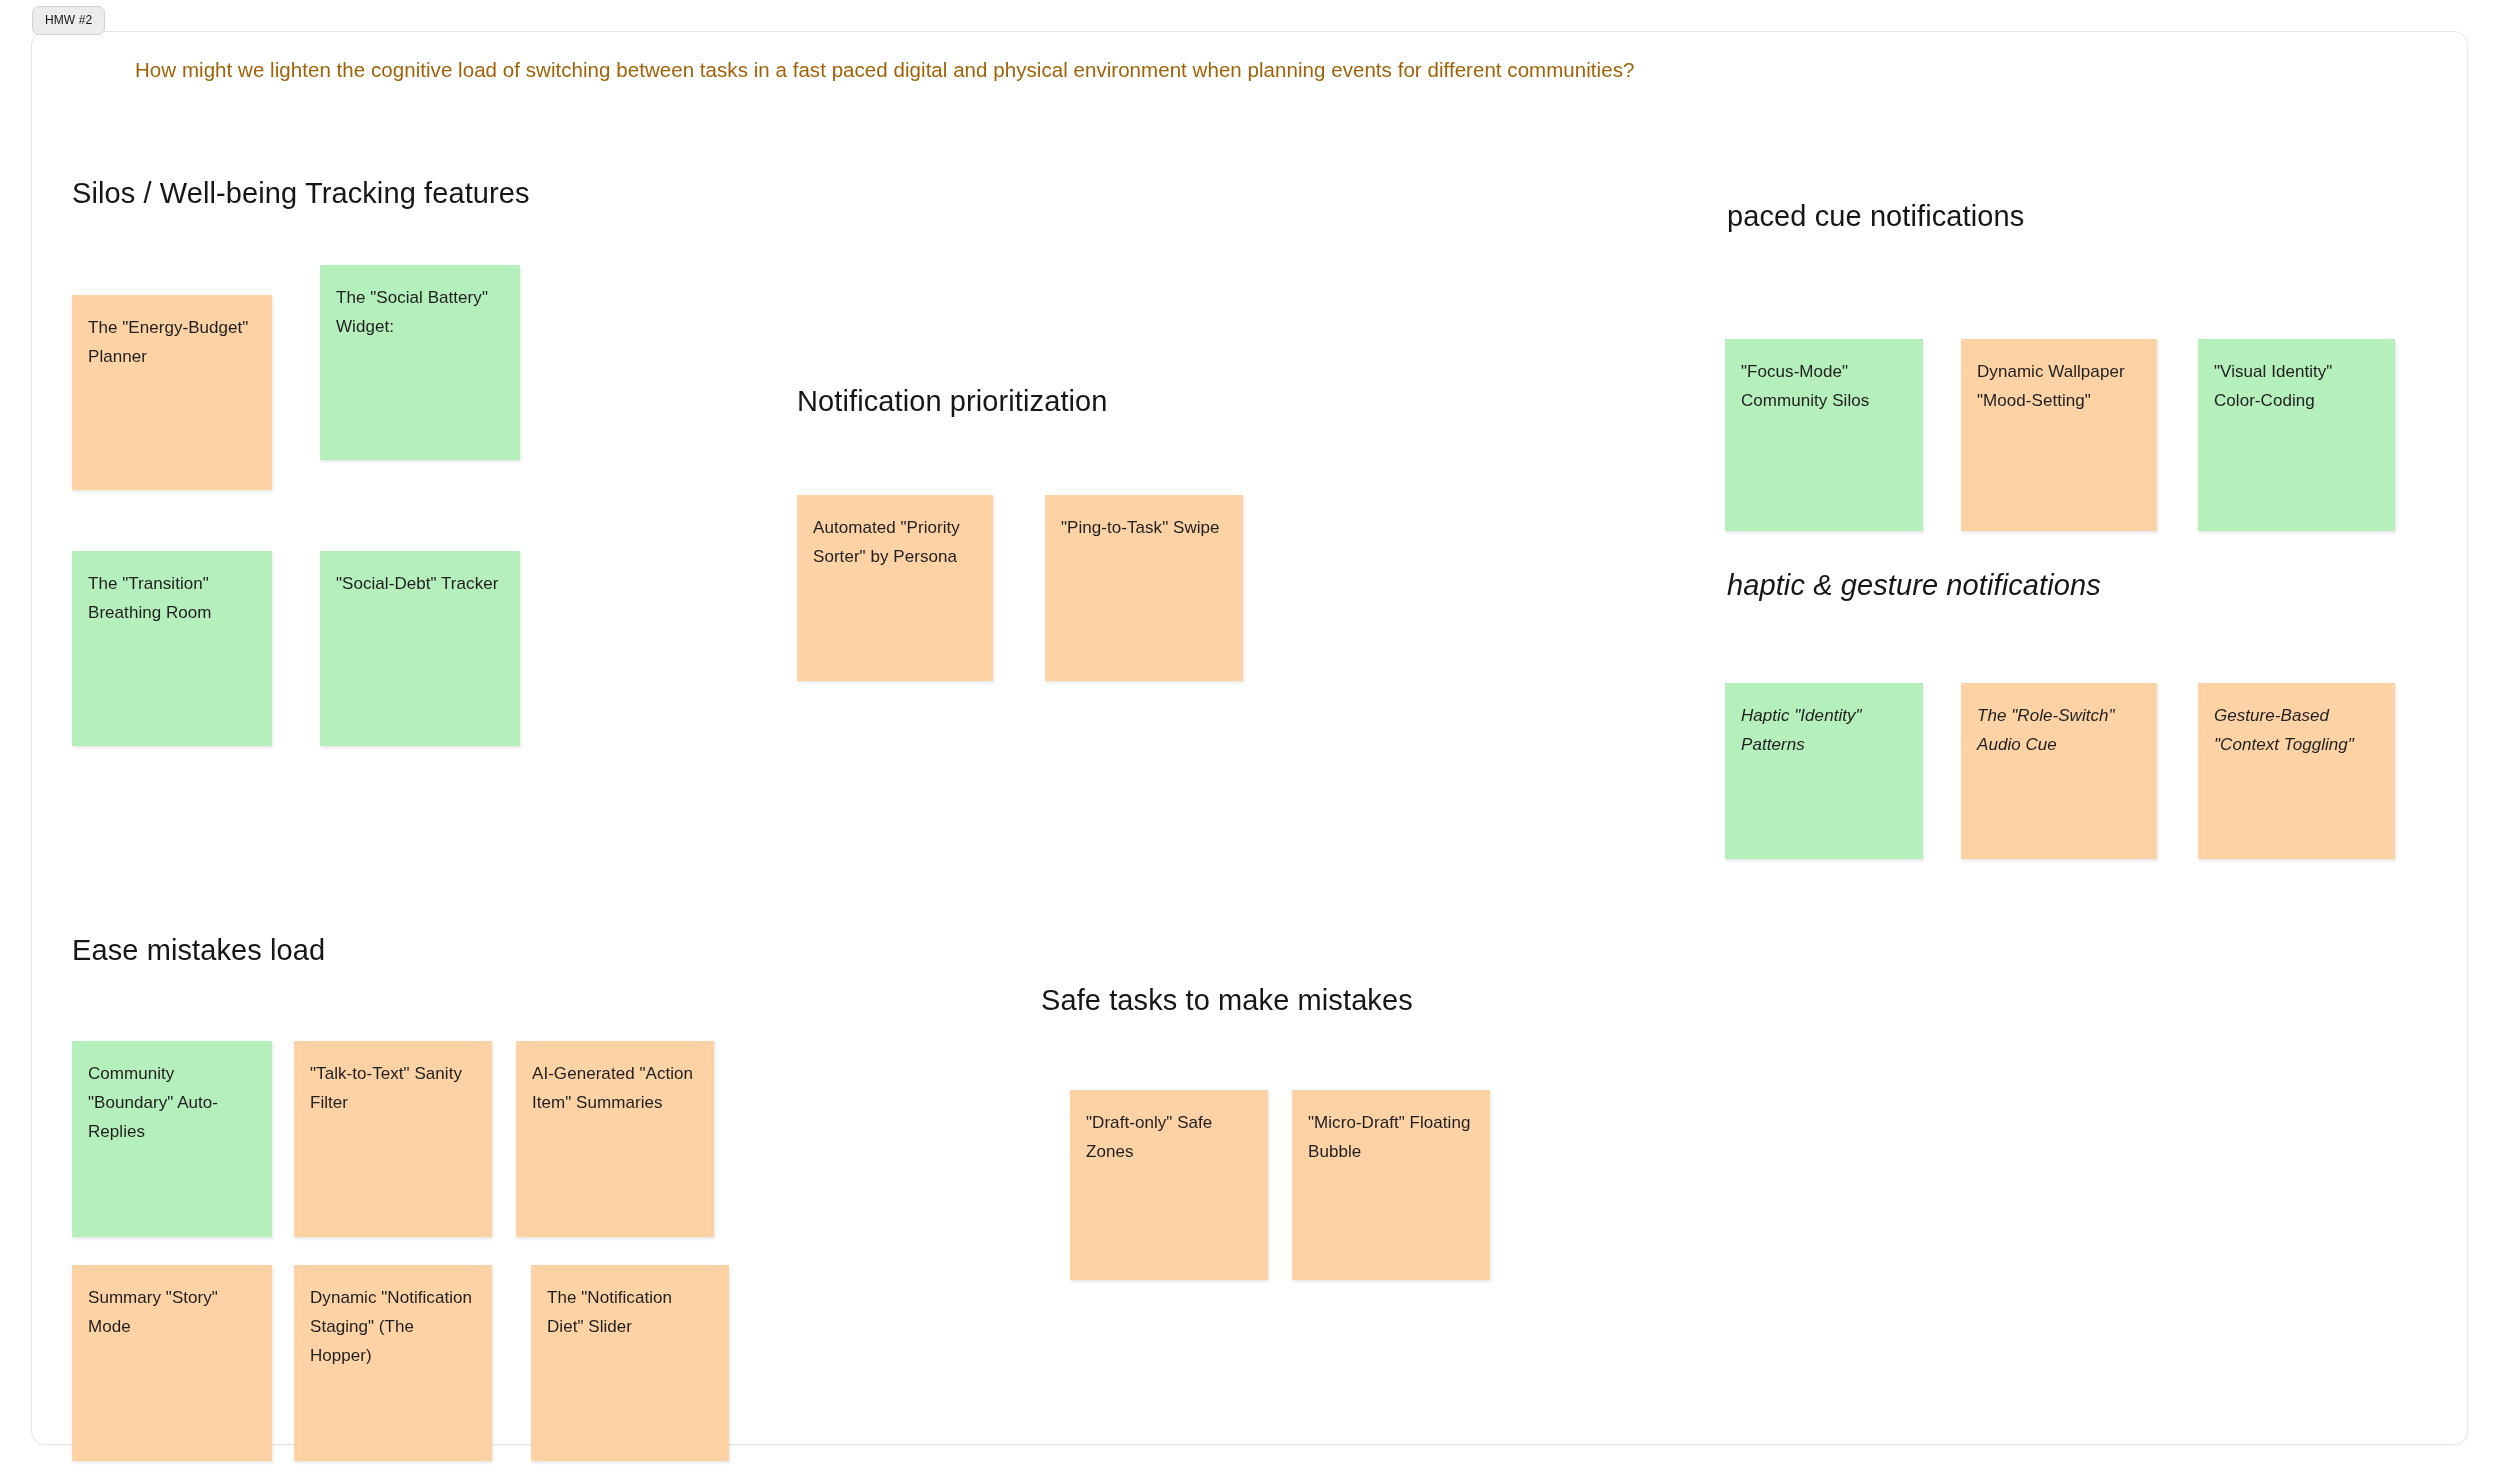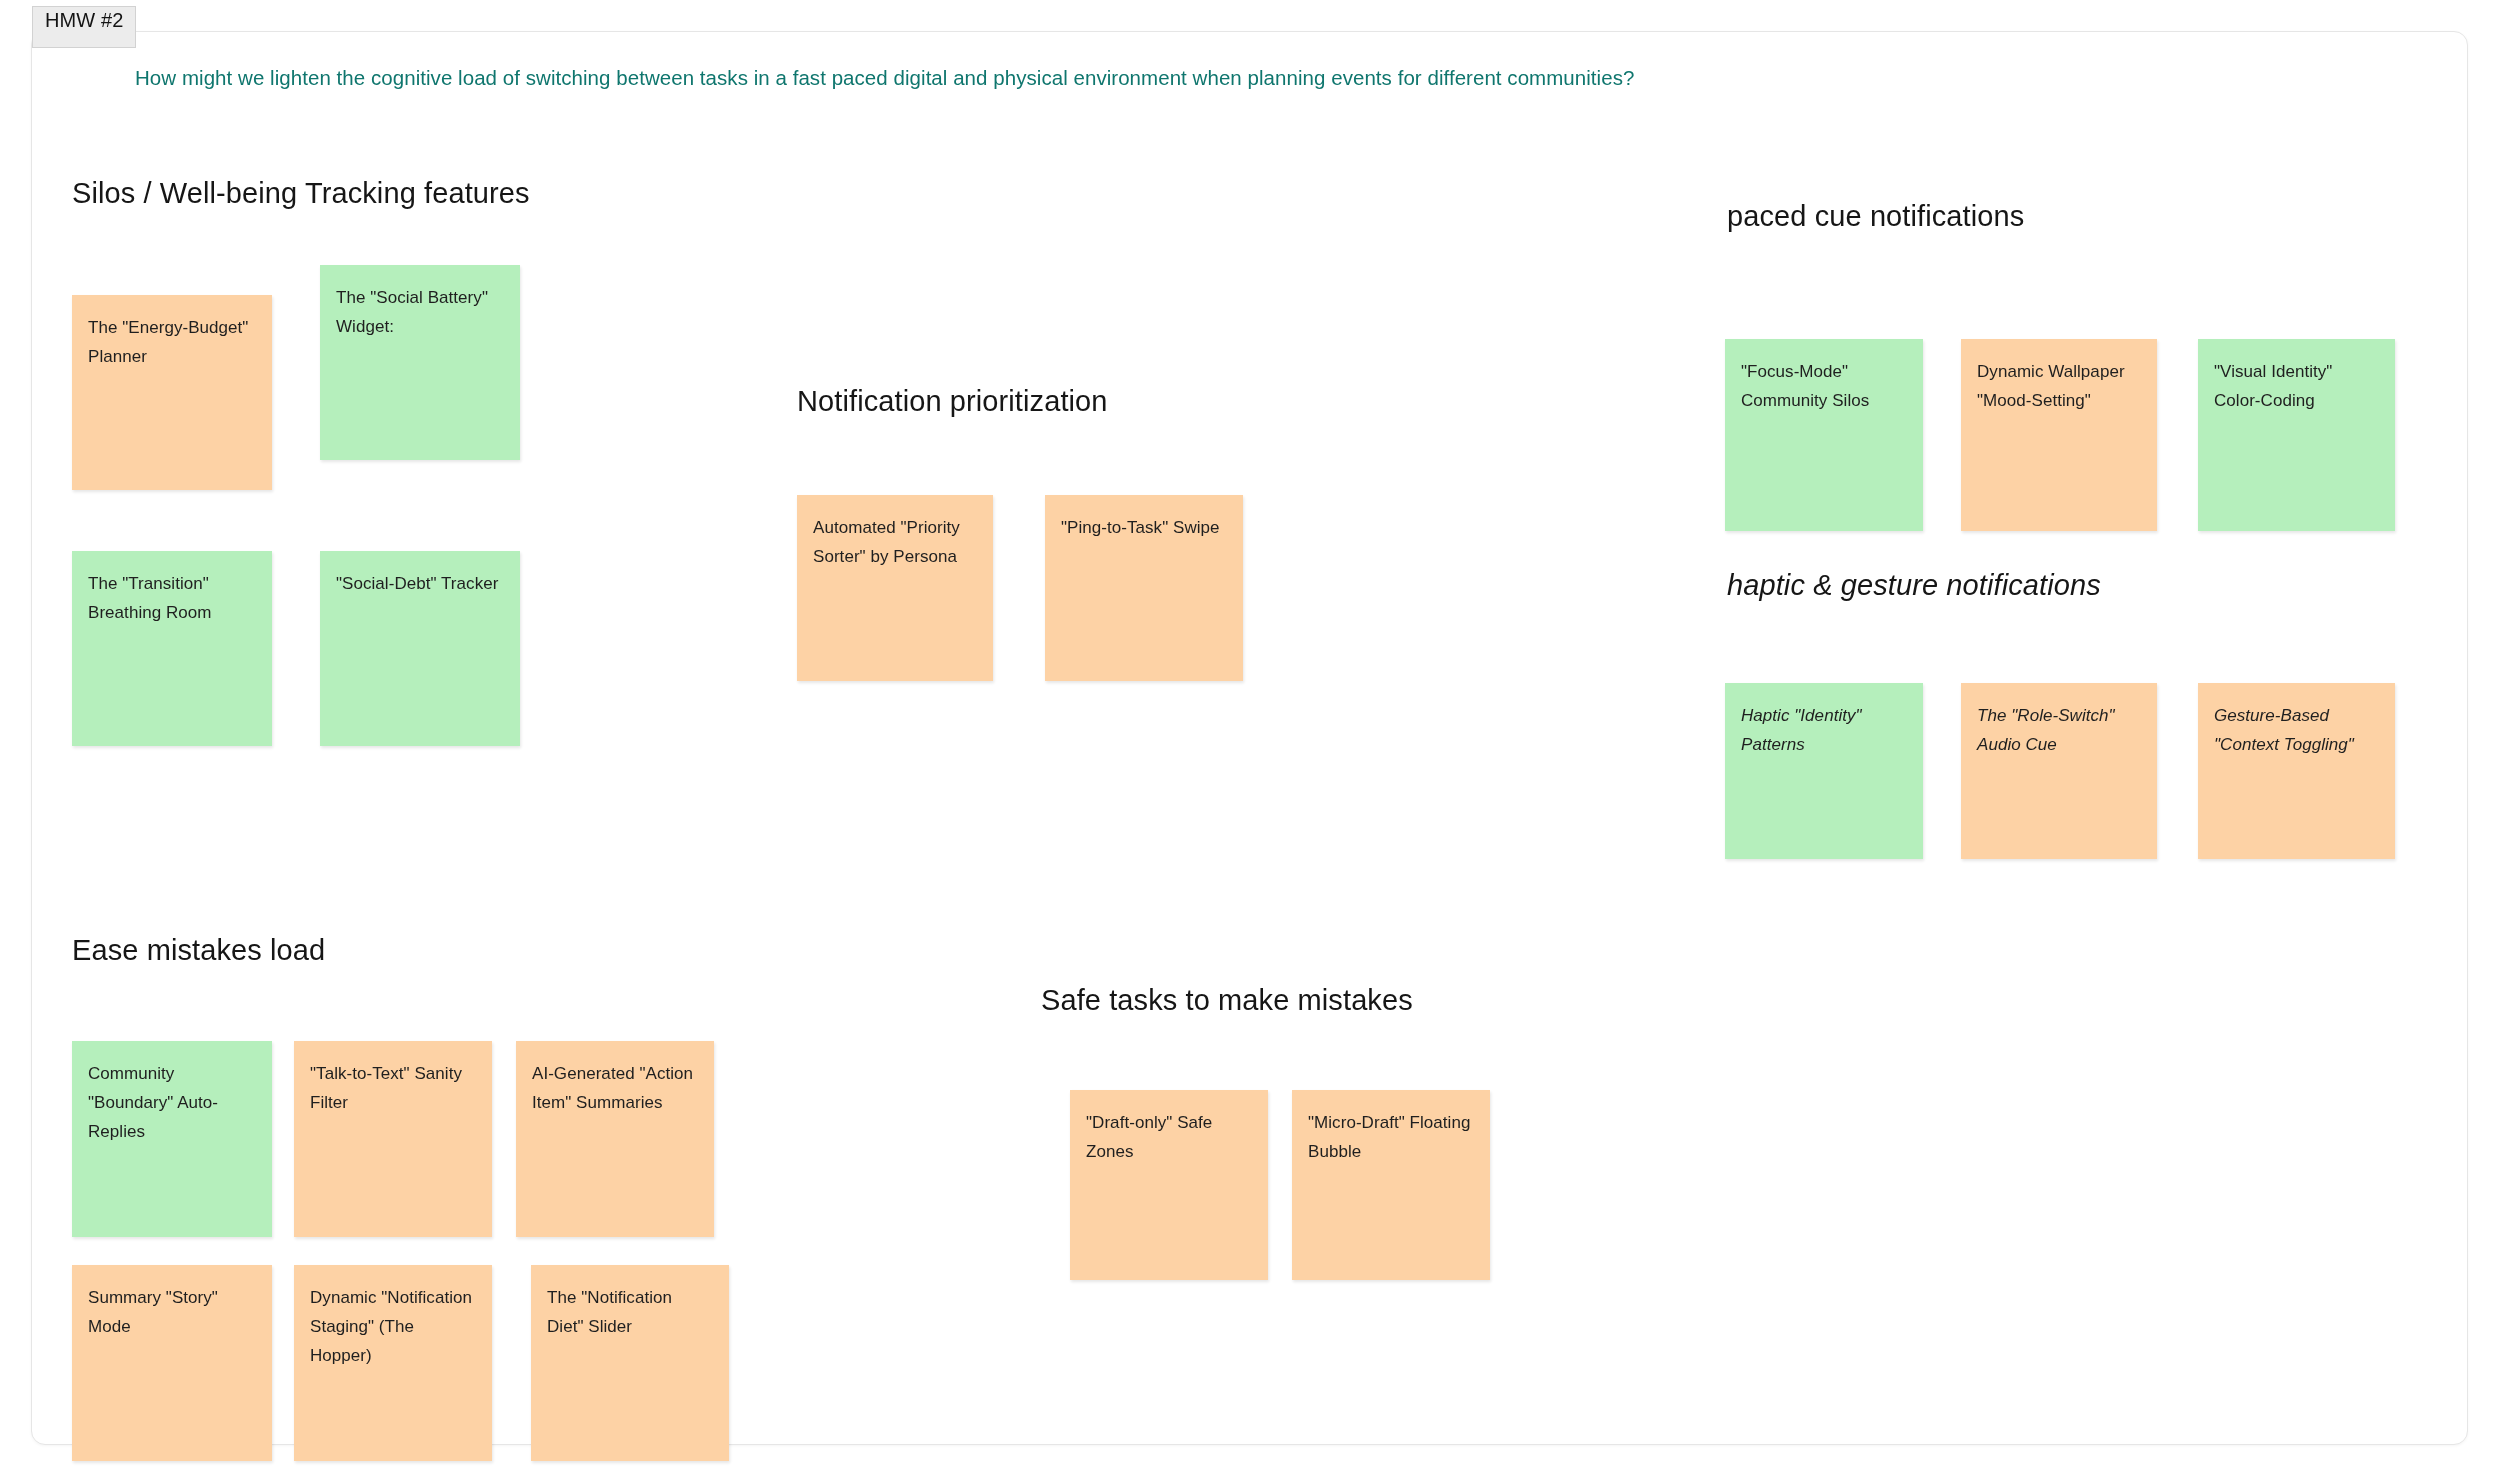--- a/index.html
+++ b/index.html
@@ -16,25 +16,25 @@
     height: 1479px;
     overflow: hidden;
     background: #ffffff;
   }
 
   
   .hmw-badge {
     position: absolute;
     left: 32px;
     top: 6px;
-    padding: 4px 12px 18px 12px;
+    padding: 4px 12px 5px 12px;
     background: #ececec;
     border: 1px solid #d2d2d2;
-    border-radius: 0;
-    font-size: 20px;
+    border-radius: 7px;
+    font-size: 12px;
     line-height: 18px;
     color: #141414;
     letter-spacing: 0.1px;
     z-index: 5;
     white-space: nowrap;
   }
 
   
   .board-card {
     position: absolute;
@@ -45,25 +45,25 @@
     background: #ffffff;
     border: 1px solid #e6e6e6;
     border-radius: 14px;
     box-shadow: 0 1px 3px rgba(0,0,0,0.045);
   }
 
   
   .hmw-question {
     position: absolute;
     left: 135px;
-    top: 64px;
+    top: 56px;
     width: 2180px;
     font-size: 20.5px;
     line-height: 28px;
-    color: #0f766e;
+    color: #a16207;
     letter-spacing: 0.05px;
   }
 
   
   .section { position: absolute; }
   .section-title {
     font-size: 29px;
     line-height: 36px;
     font-weight: 400;
     color: #161616;

